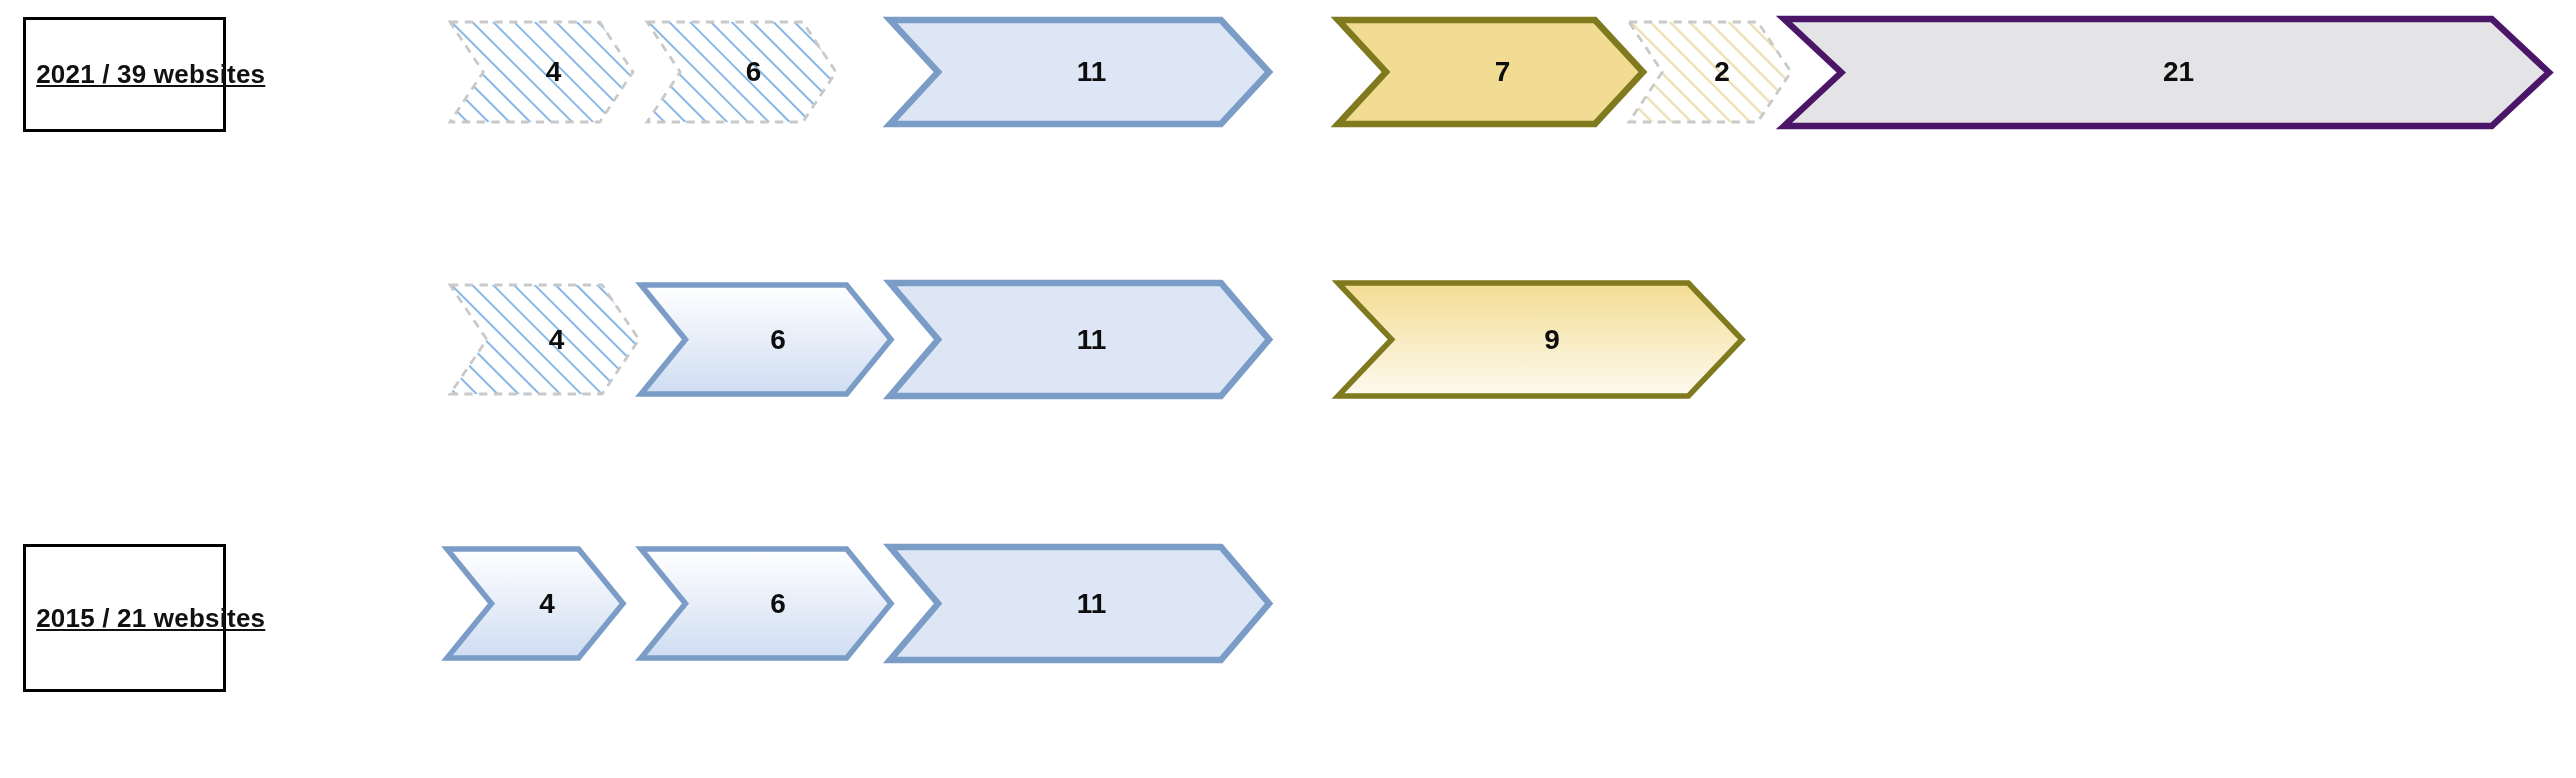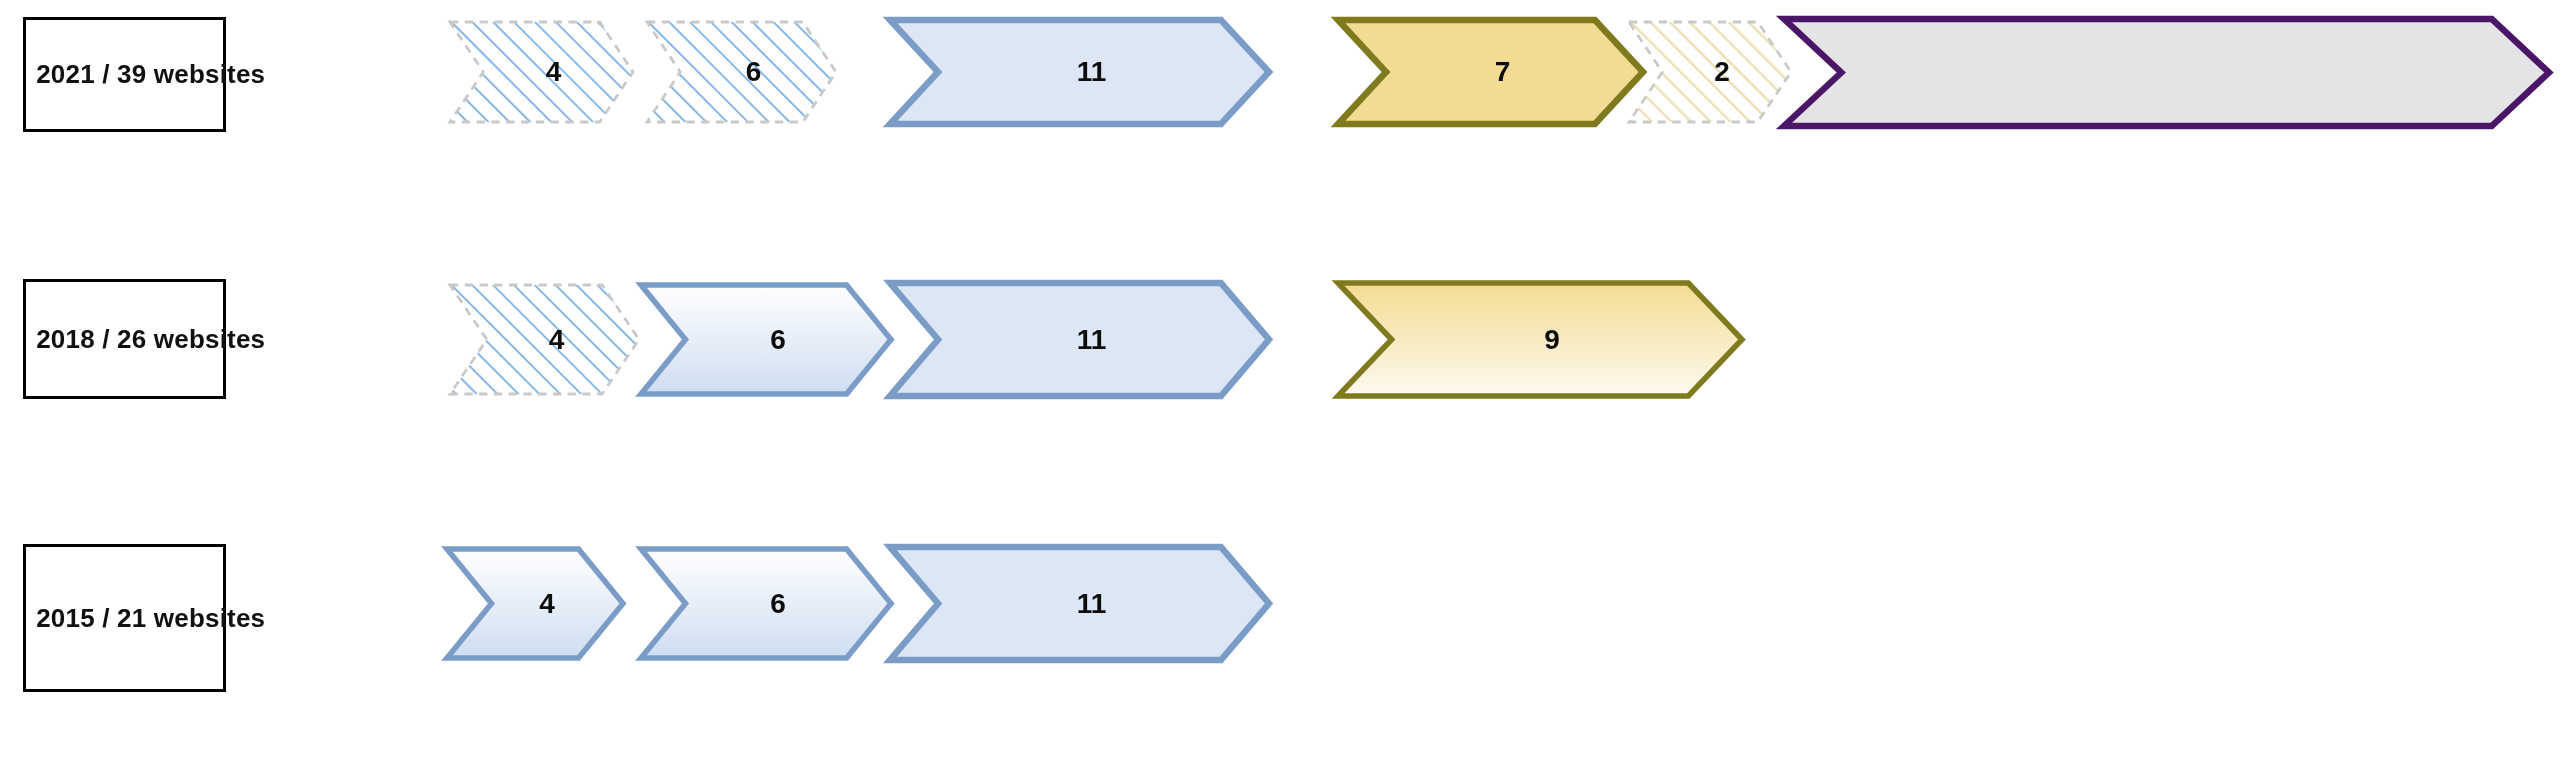--- a/index.html
+++ b/index.html
@@ -33,20 +33,21 @@
   .row-2 .label-box{top:20.3px;height:120px;}
   .row-3 .label-box{top:16.6px;height:148px;}
   .label-text{
     font-size:26px;
     font-weight:700;
     color:#111111;
     letter-spacing:0.2px;
     padding-left:10.2px;
     white-space:nowrap;
     line-height:1;
+    text-decoration:underline;
   }
 
   
   .track{position:absolute;left:0;top:0;width:2576px;height:100%;}
   .chev{position:absolute;}
   .chev svg{display:block;overflow:visible;}
   .chev-label{
     position:absolute;
     left:0;right:0;
     top:50%;
@@ -115,29 +116,27 @@
           </defs>
           <polygon points="0,0 139,0 175,54 139,108 0,108 36,54" fill="url(#hg1)" stroke="#c9c9c9" stroke-width="3" stroke-dasharray="9,7"></polygon>
         </svg>
         <div class="chev-label shift-right">2</div>
       </div>
 
       <div class="chev" style="left:1784px;top:18.5px;width:765px;height:107px;">
         <svg width="765" height="107" viewBox="0 0 828 116" preserveAspectRatio="none">
           <polygon points="0,0 766,0 828,58 766,116 0,116 62,58" fill="#e4e4e6" stroke="#4b1667" stroke-width="7"></polygon>
         </svg>
+        <div class="chev-label shift-right">21</div>
       </div>
 
     </div>
   </div>
 
   <div class="row row-2">
-    <div class="label-box">
-      <span class="label-text">2018 / 26 websites</span>
-    </div>
     <div class="track">
 
       <div class="chev" style="left:450px;top:26px;width:189px;height:109px;">
         <svg width="189" height="109" viewBox="0 0 205 118" preserveAspectRatio="none">
           <polygon points="0,0 165,0 205,59 165,118 0,118 40,59" fill="url(#hb1)" stroke="#c9c9c9" stroke-width="3" stroke-dasharray="9,7"></polygon>
         </svg>
         <div class="chev-label shift-right">4</div>
       </div>
 
       <div class="chev" style="left:641px;top:26px;width:250px;height:109px;">

